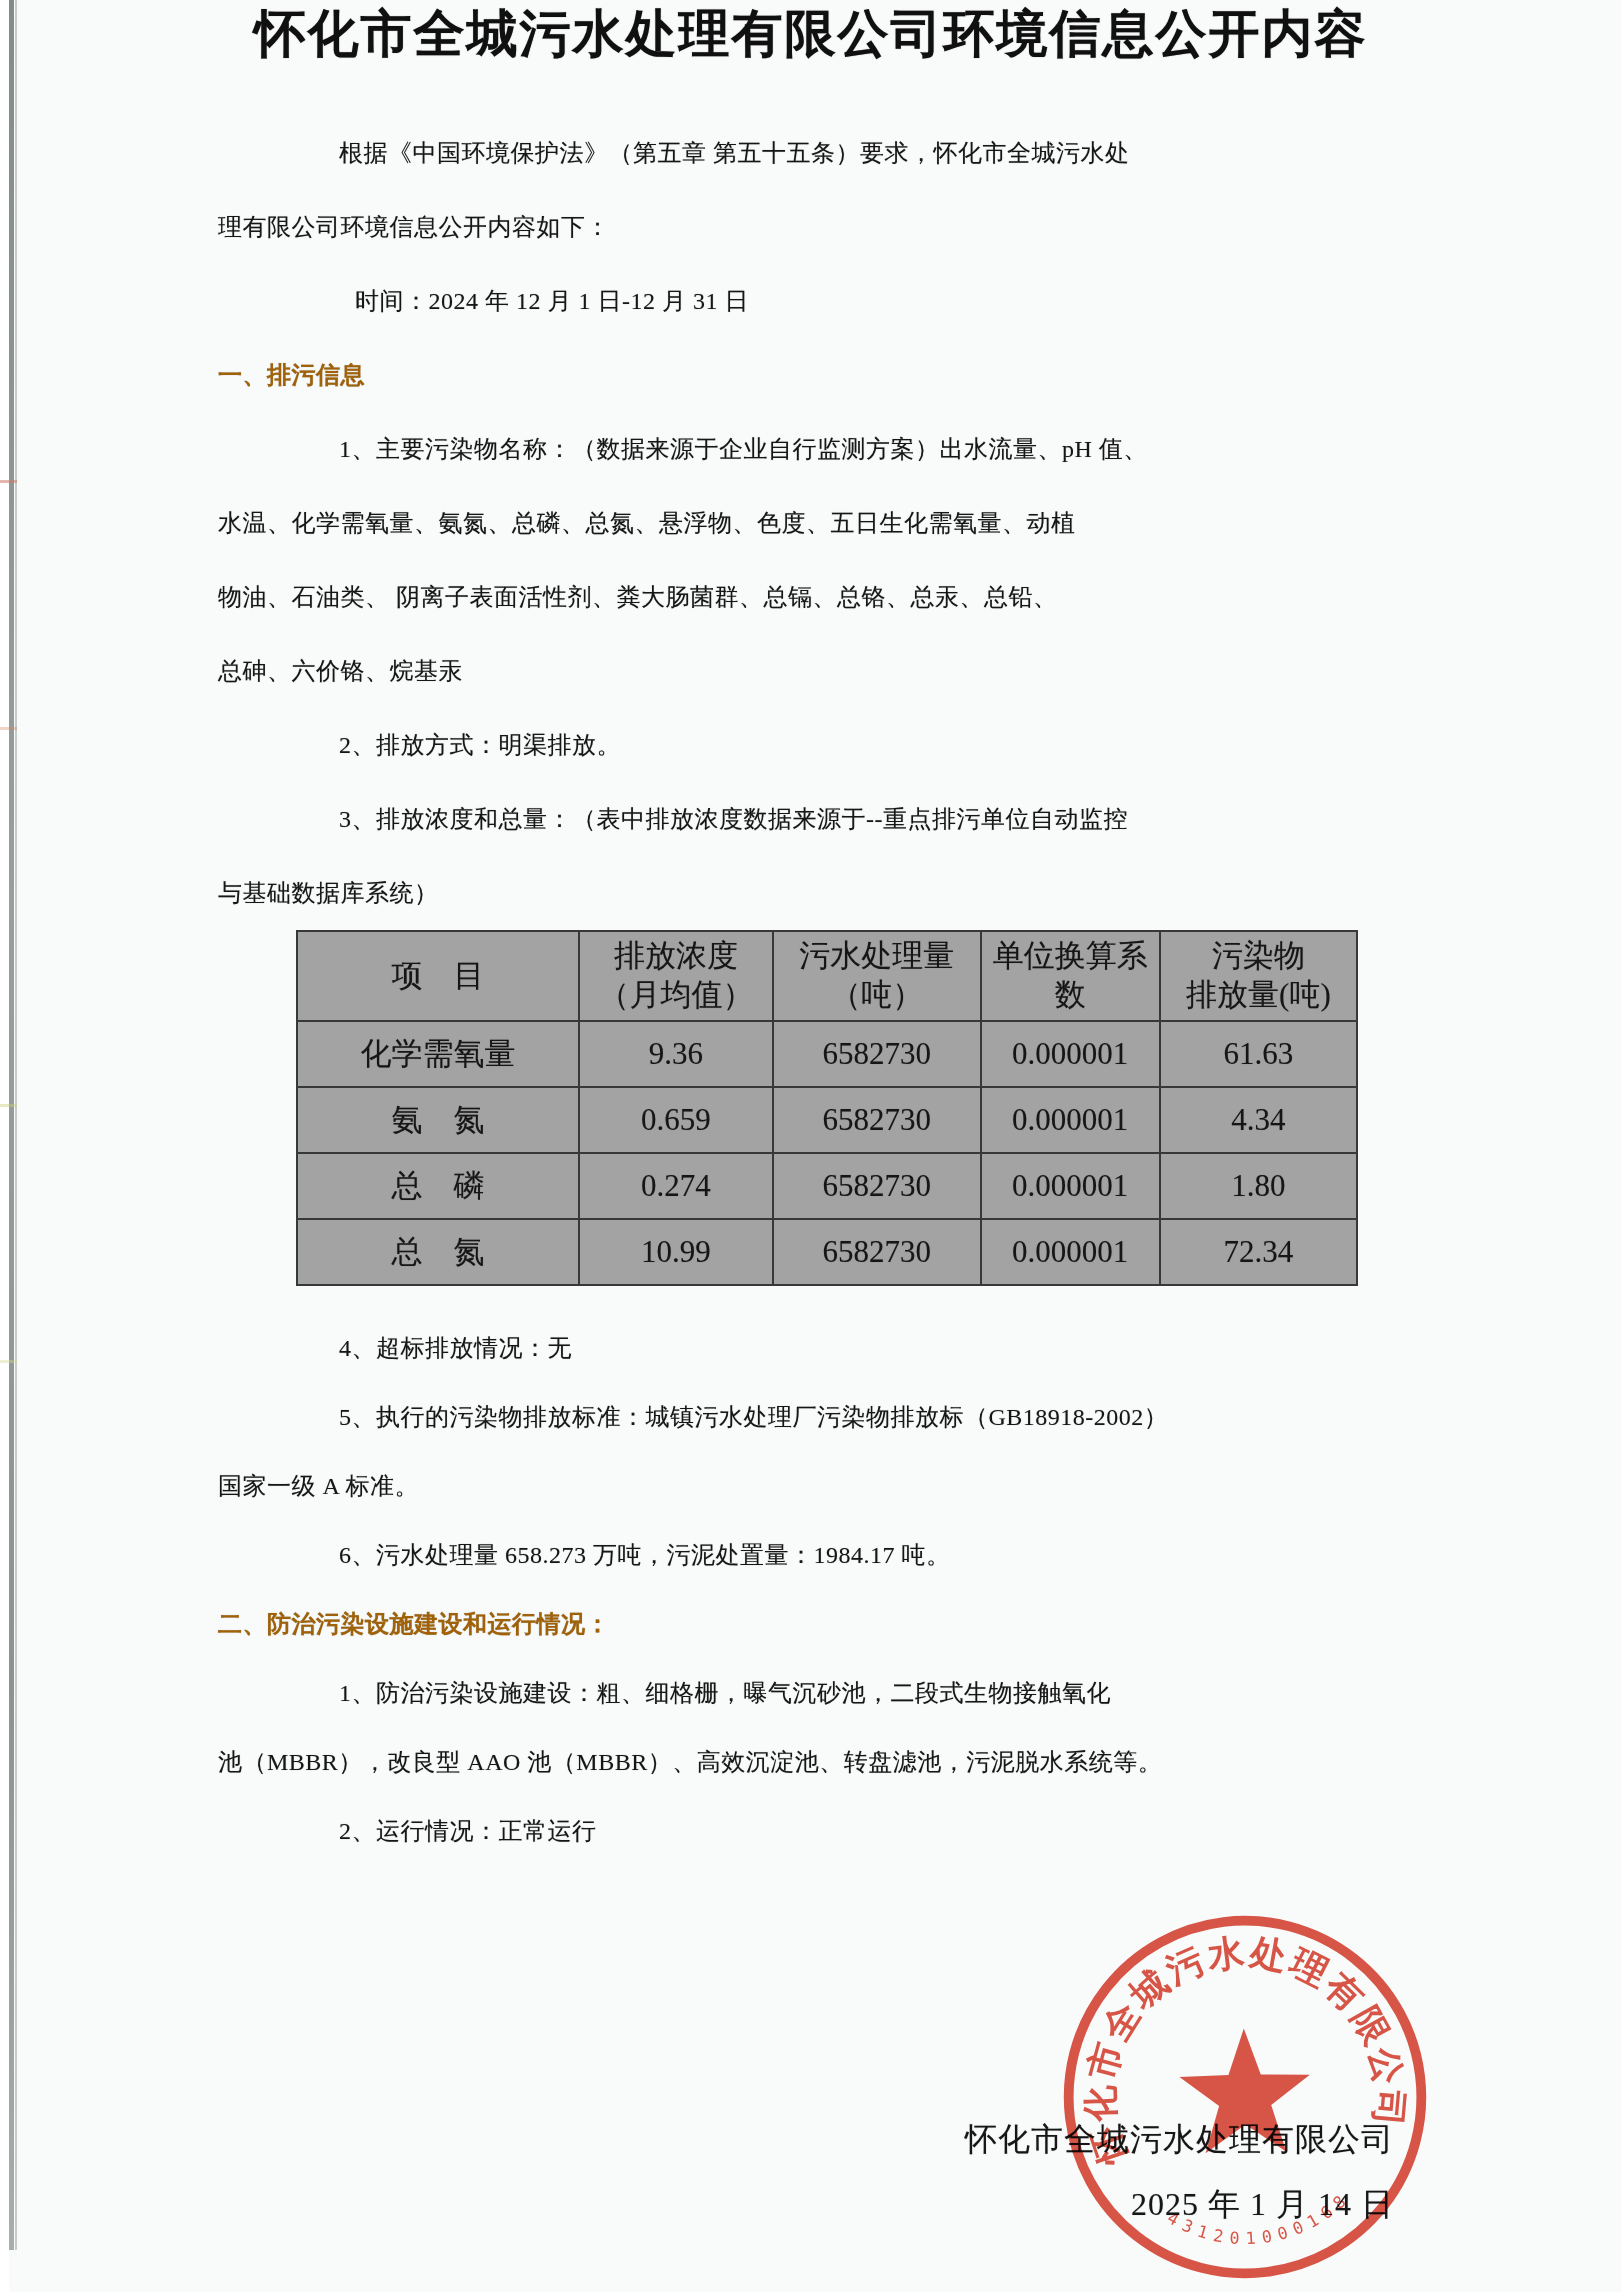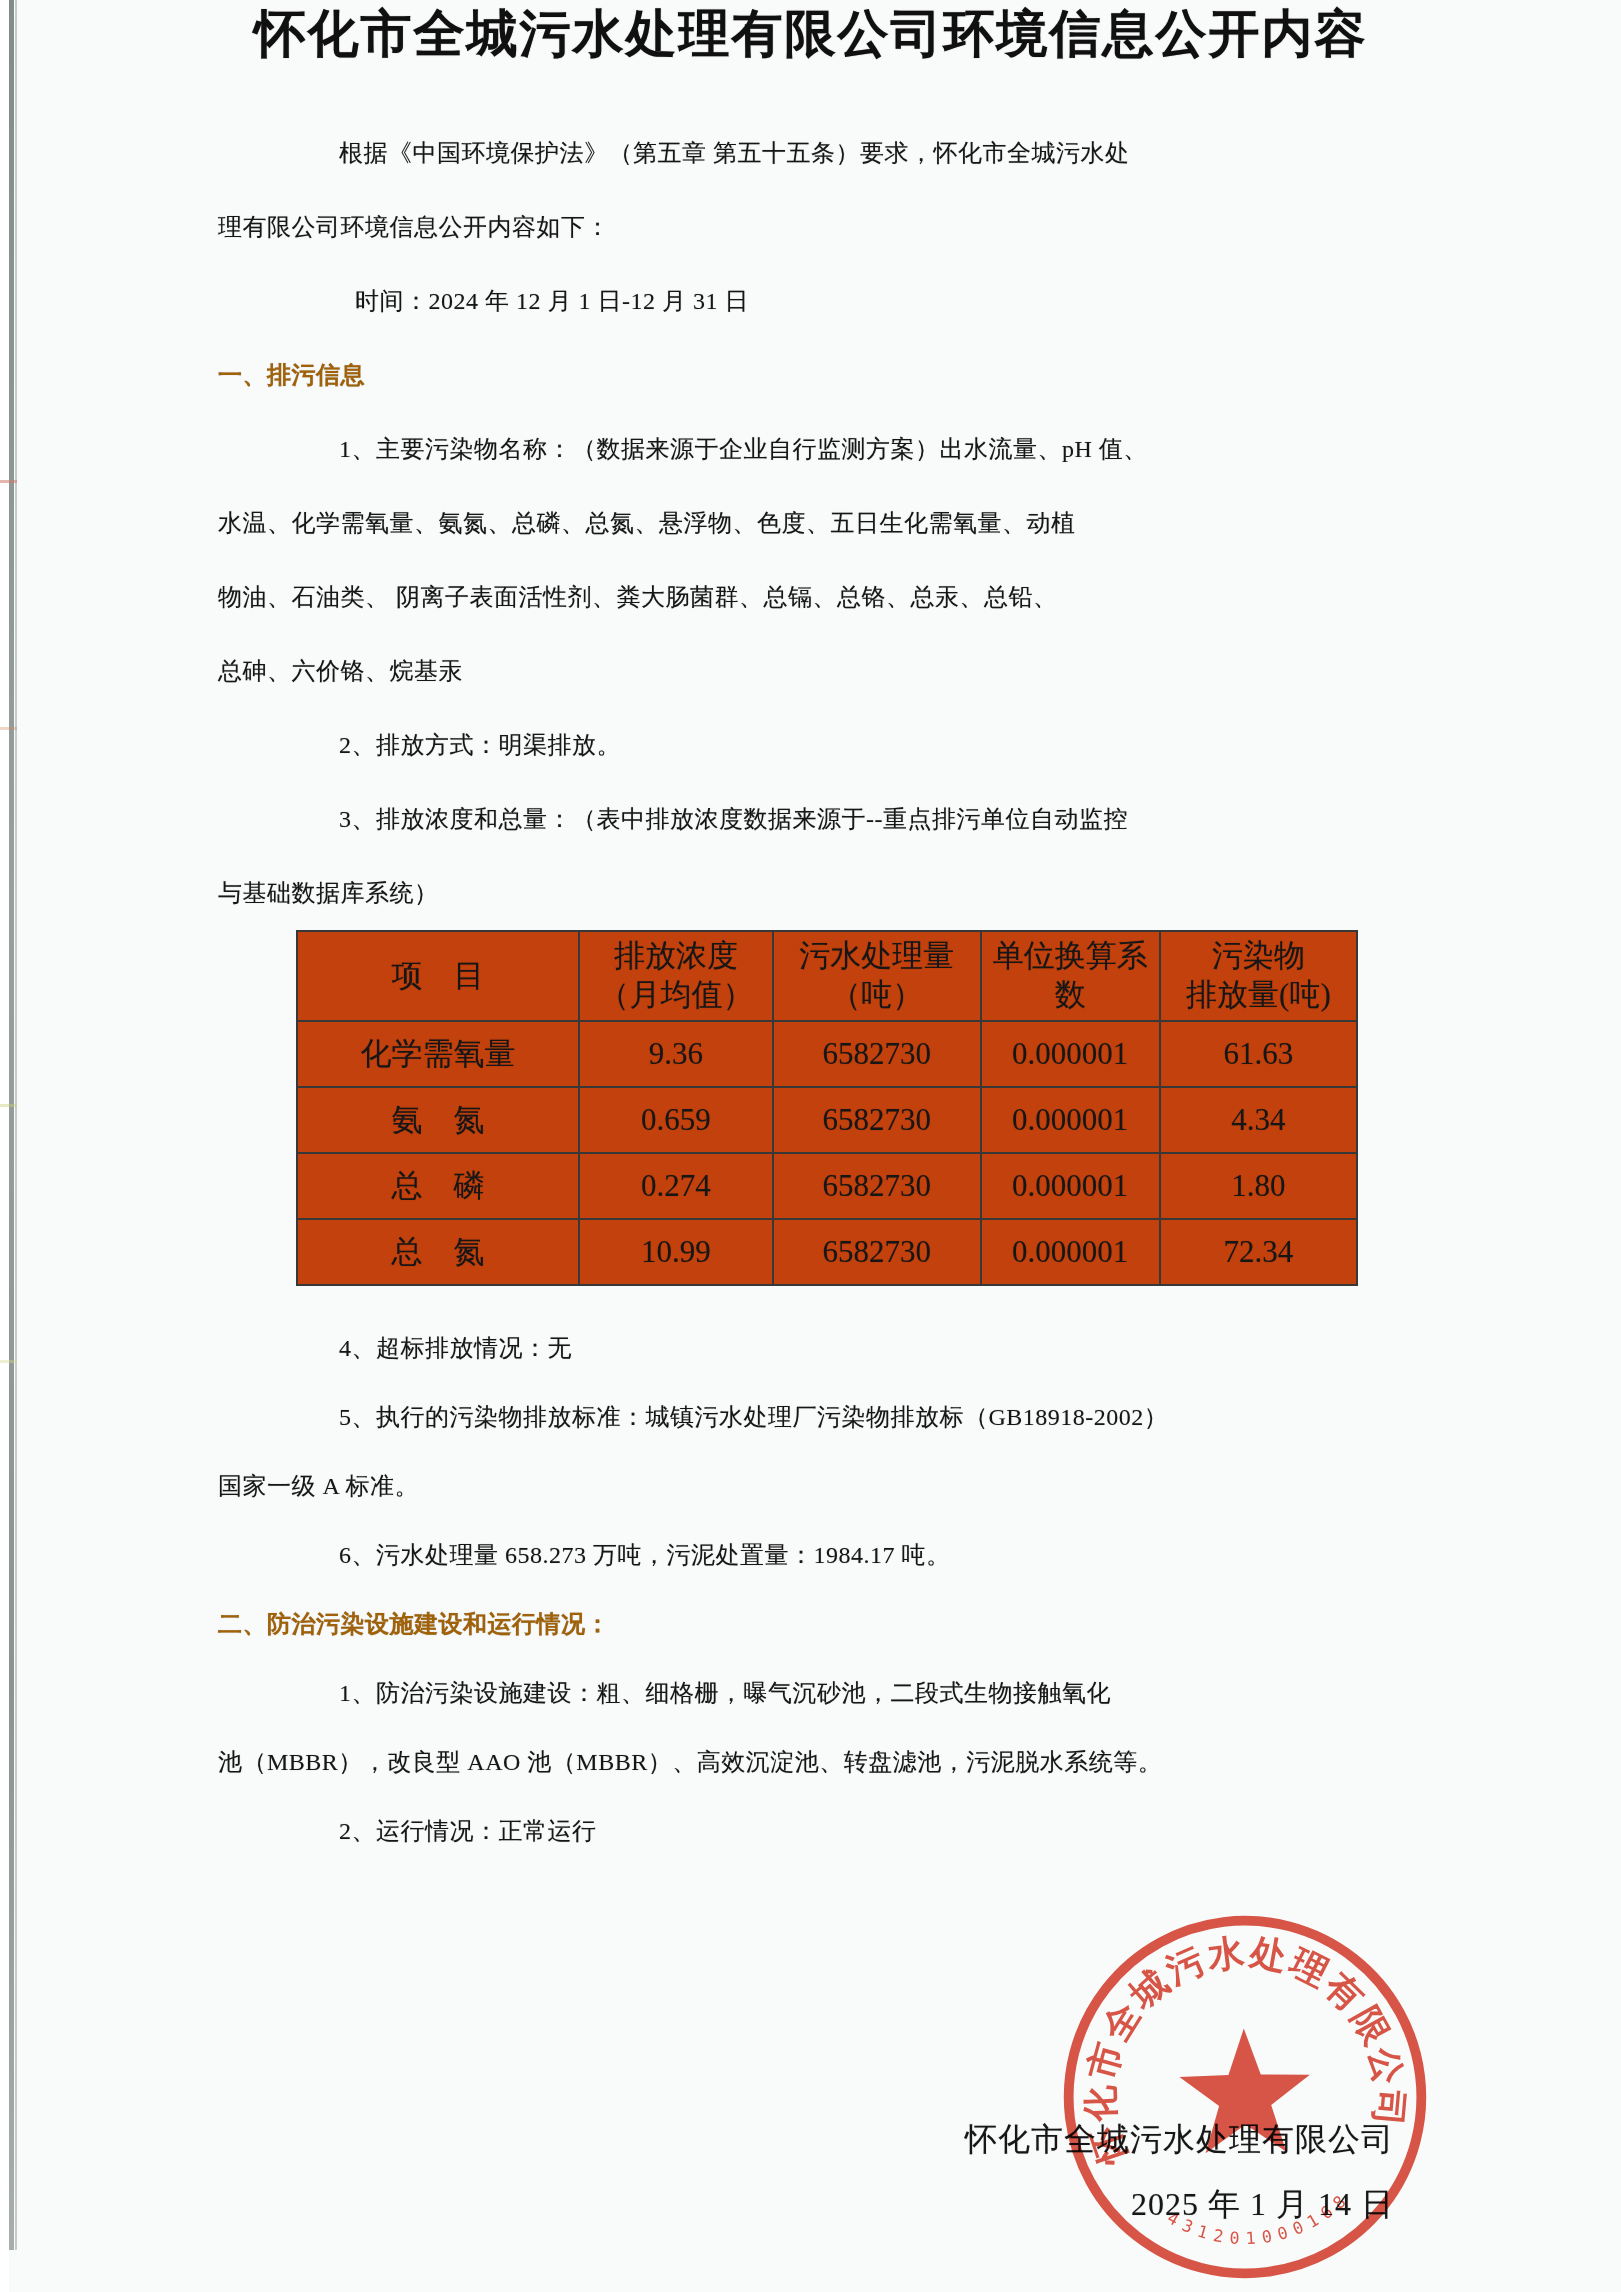--- a/index.html
+++ b/index.html
@@ -27,21 +27,21 @@
     letter-spacing:0.5px;text-shadow:0 0 1px rgba(20,20,20,.35);white-space:pre;}
   .block2 .line{height:69px;}
   .ind{padding-left:121px;}
   .ind2{padding-left:137px;}
   .bold{font-weight:bold;color:#a16207;}
   
   .tbl-title{height:73px;display:flex;align-items:center;justify-content:center;
     font-size:37px;font-weight:bold;letter-spacing:1px;width:1062px;margin-left:78px;
     text-shadow:0 0 1px rgba(10,10,10,.4);}
   table.data{border-collapse:collapse;margin-left:78px;width:1062px;
-    border:2.9px solid #2c2c2c;background:#c2410c;}
+    border:2.9px solid #2c2c2c;background:#a3a3a3;}
   table.data th,table.data td{
     border:2px solid #383838;text-align:center;vertical-align:middle;
     font-size:31px;white-space:pre-line;line-height:1.25;
     text-shadow:0 0 1px rgba(20,20,20,.3);padding:0;
   }
   table.data th{height:88px;font-weight:normal;}
   table.data td{height:64px;margin-left:14px;}
   .c0{width:26.6%;}.c1{width:18.3%;font-family:Liberation Serif, serif;}.c2{width:19.6%;}.c3{width:16.9%;}.c4{width:18.6%;}
   
   .sig{position:absolute;right:227px;top:2107px;text-align:right;z-index:2;}

